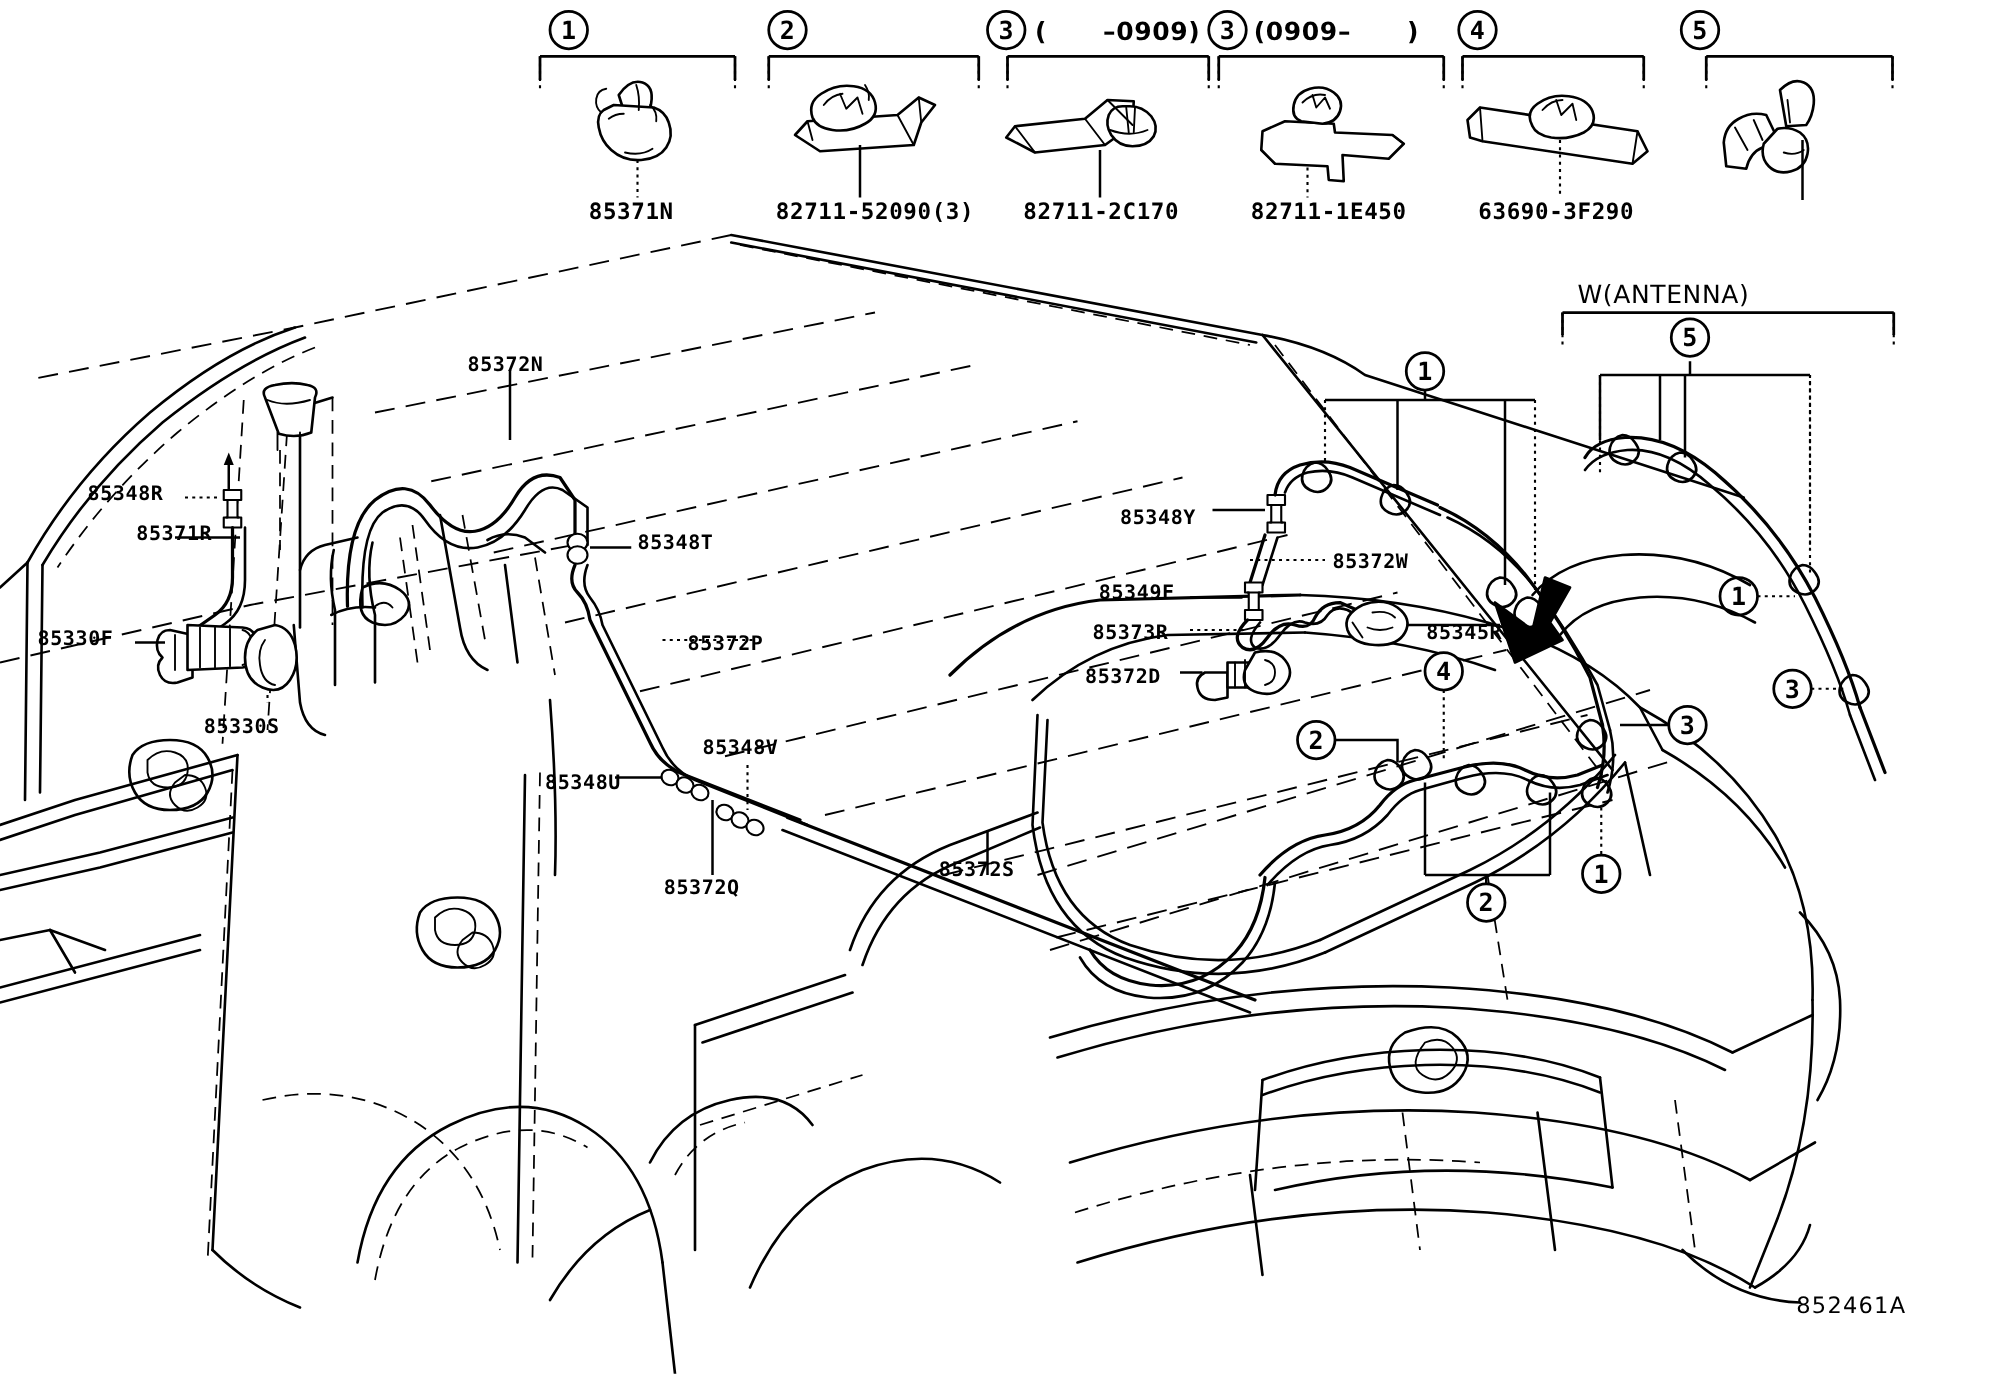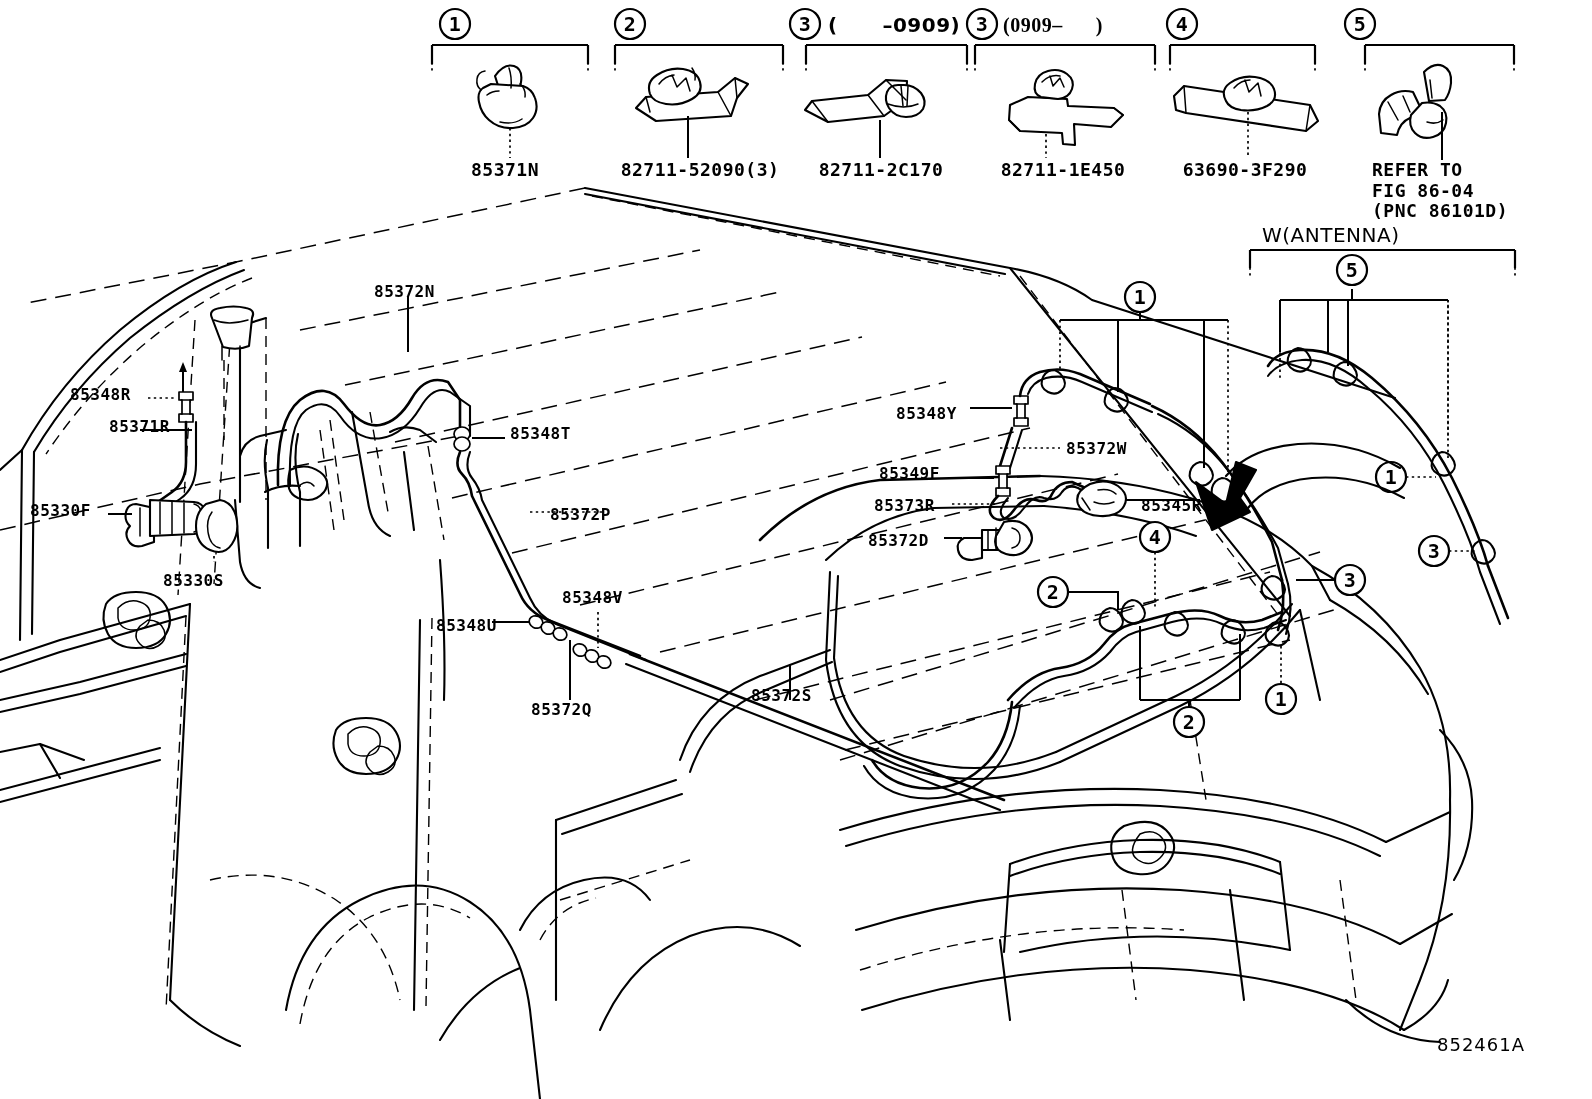--- a/index.html
+++ b/index.html
@@ -497,33 +497,30 @@
   <path class="lead" d="M408 296 L408 352"></path>
 </svg>
 
 <div id="labels" style="position:absolute;inset:0;">
 
   <div class="lbl s21 ctr" style="left:505px;top:160px;">85371N</div>
   <div class="lbl s21 ctr" style="left:700px;top:160px;">82711-52090(3)</div>
   <div class="lbl s21 ctr" style="left:881px;top:160px;">82711-2C170</div>
   <div class="lbl s21 ctr" style="left:1063px;top:160px;text-align:center;">82711-1E450</div>
   <div class="lbl s21 ctr" style="left:1245px;top:160px;">63690-3F290</div>
-  <div class="lbl s21" style="left:1372px;top:160px;">REFER TO
-FIG 86-04
-(PNC 86101D)</div>
 
   <div class="lbl s20 ctr" style="left:455px;top:13px;">1</div>
   <div class="lbl s20 ctr" style="left:630px;top:13px;">2</div>
   <div class="lbl s20 ctr" style="left:805px;top:13px;">3</div>
   <div class="lbl s20 ctr" style="left:982px;top:13px;">3</div>
   <div class="lbl s20 ctr" style="left:1182px;top:13px;">4</div>
   <div class="lbl s20 ctr" style="left:1360px;top:13px;">5</div>
 
   <div class="lbl s20 thin" style="left:828px;top:14px;font-weight:bold;">(      –0909)</div>
-  <div class="lbl s20 thin" style="left:1003px;top:14px;font-weight:bold;font-family:Liberation Serif, serif;">(0909–      )</div>
+  <div class="lbl s20 thin" style="left:1003px;top:14px;font-weight:bold;">(0909–      )</div>
 
   <div class="lbl s20 thin" style="left:1262px;top:224px;font-weight:normal;">W(ANTENNA)</div>
   <div class="lbl s20 ctr" style="left:1352px;top:259px;">5</div>
 
   <div class="lbl s22" style="left:70px;top:386px;">85348R</div>
   <div class="lbl s22" style="left:62px;top:418px;margin-left:47px;">85371R</div>
   <div class="lbl s22" style="left:30px;top:502px;">85330F</div>
   <div class="lbl s22" style="left:163px;top:572px;">85330S</div>
   <div class="lbl s22" style="left:374px;top:283px;">85372N</div>
   <div class="lbl s22" style="left:510px;top:425px;">85348T</div>

